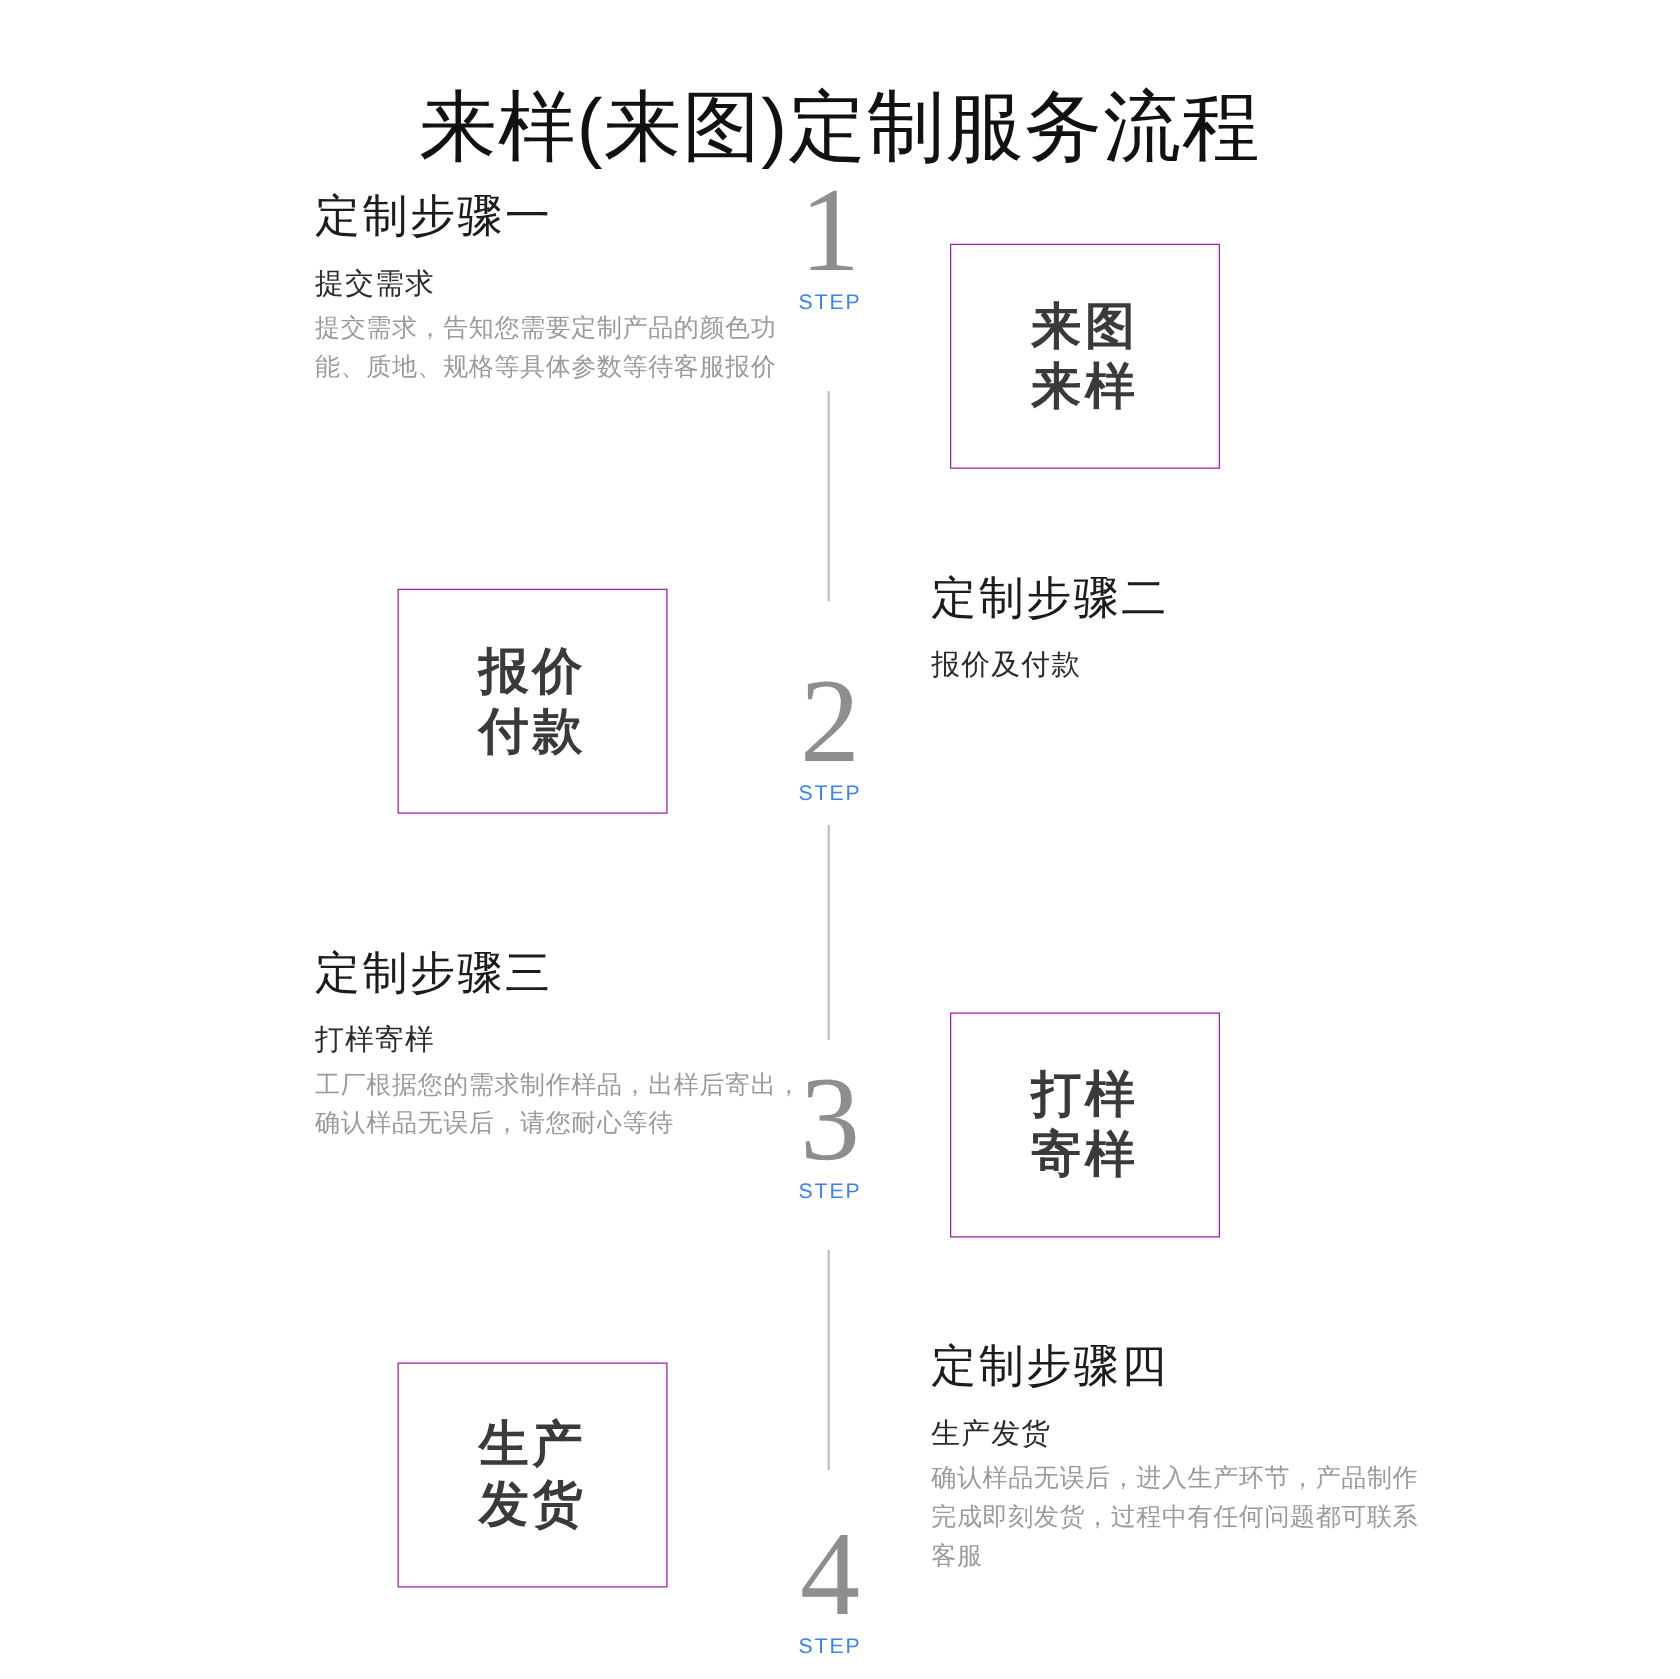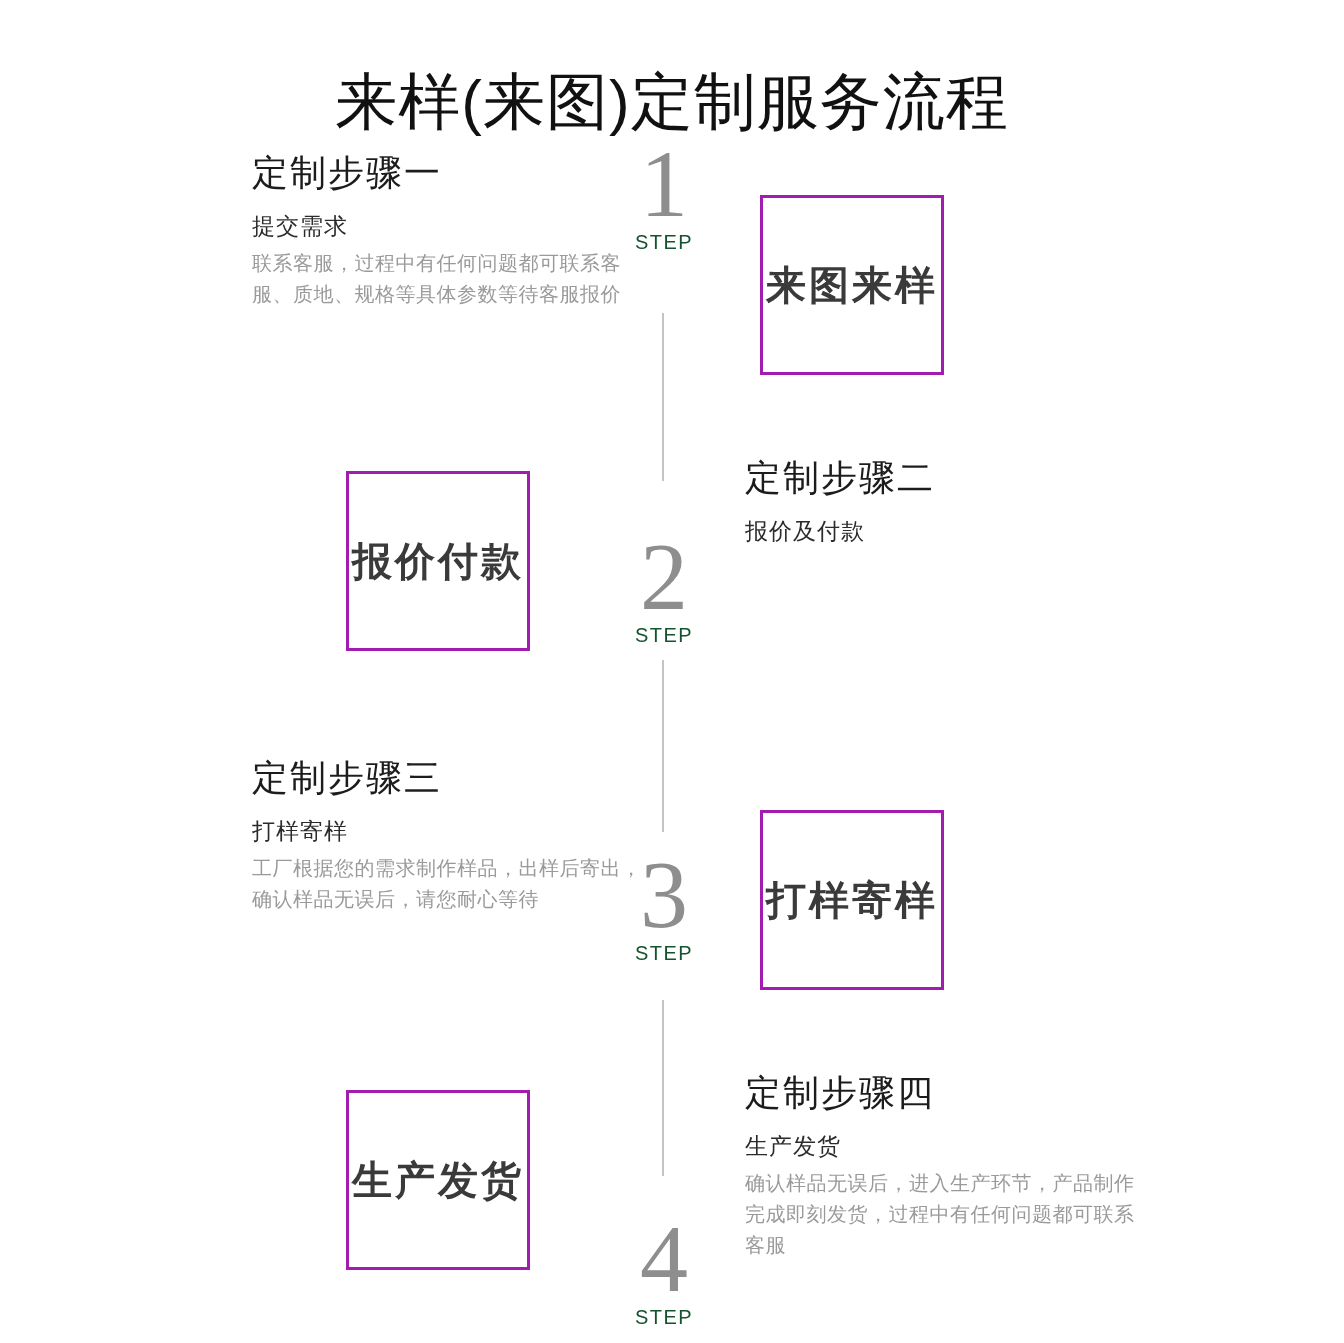--- a/index.html
+++ b/index.html
@@ -95,73 +95,73 @@
   }
   .step-number {
     font-family: "Liberation Serif", "DejaVu Serif", serif;
     font-size: 96px;
     line-height: 88px;
     font-weight: 400;
     color: #8e8e8e;
     margin: 0;
   }
   .step-word {
-    font-size: 20px;
+    font-size: 17px;
     line-height: 24px;
     letter-spacing: 1.5px;
-    color: #14532d;
+    color: #3b82f6;
     margin: 2px 0 0 0;
   }
 
   
   .connector {
     position: absolute;
     width: 2px;
     background: #c4c4c4;
     left: 662px;
   }
   .connector.c1 { top: 313px; height: 168px; }
   .connector.c2 { top: 660px; height: 172px; }
   .connector.c3 { top: 1000px; height: 176px; }
 
   
   .label-box {
     position: absolute;
-    width: 184px;
+    width: 216px;
     height: 180px;
-    border: 3px solid #a21caf;
+    border: 1px solid #a21caf;
     box-sizing: border-box;
     display: flex;
-    flex-direction: row;
+    flex-direction: column;
     align-items: center;
     justify-content: center;
   }
   .side-left  .label-box { left: 760px; }
-  .side-right .label-box { left: 346px; }
+  .side-right .label-box { left: 318px; }
 
   .label-line {
     font-size: 40px;
     line-height: 48px;
     font-weight: 700;
     letter-spacing: 3px;
     color: #3a3a3a;
   }
 </style>
 </head>
 <body>
 
 <div class="page">
 
   <h1 class="page-title">来样(来图)定制服务流程</h1>
 
   <div class="step-row r1 side-left">
     <div class="text-block">
       <div class="step-heading">定制步骤一</div>
       <div class="step-subtitle">提交需求</div>
-      <div class="step-desc">联系客服，过程中有任何问题都可联系客服、质地、规格等具体参数等待客服报价</div>
+      <div class="step-desc">提交需求，告知您需要定制产品的颜色功能、质地、规格等具体参数等待客服报价</div>
     </div>
     <div class="center-col" style="top:-10px;">
       <div class="step-number">1</div>
       <div class="step-word">STEP</div>
     </div>
     <div class="label-box" style="top:45px;">
       <div class="label-line">来图</div>
       <div class="label-line">来样</div>
     </div>
   </div>

